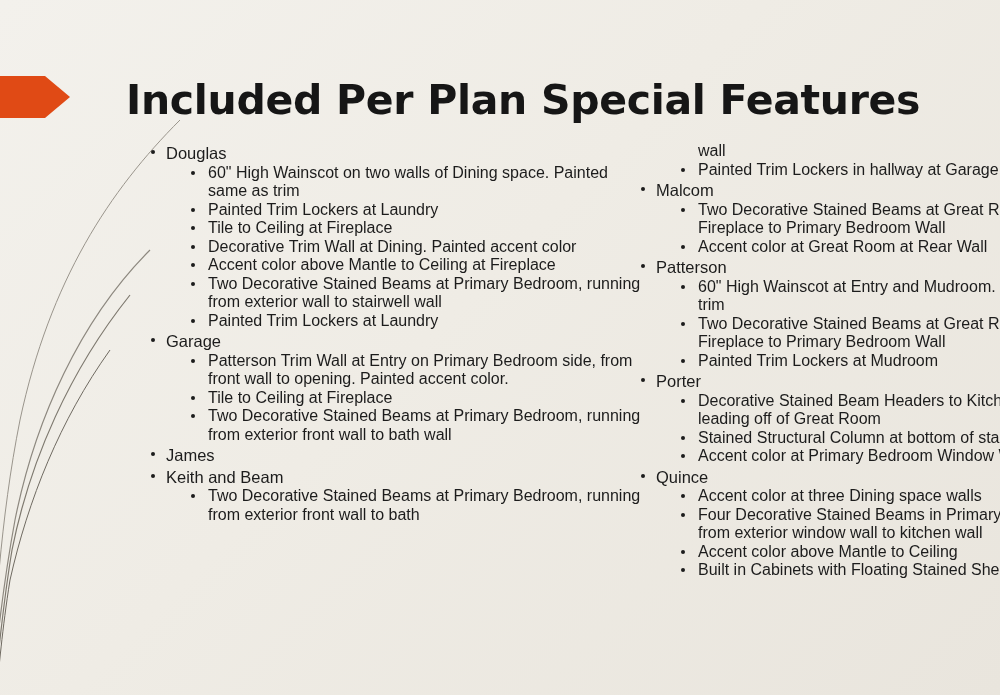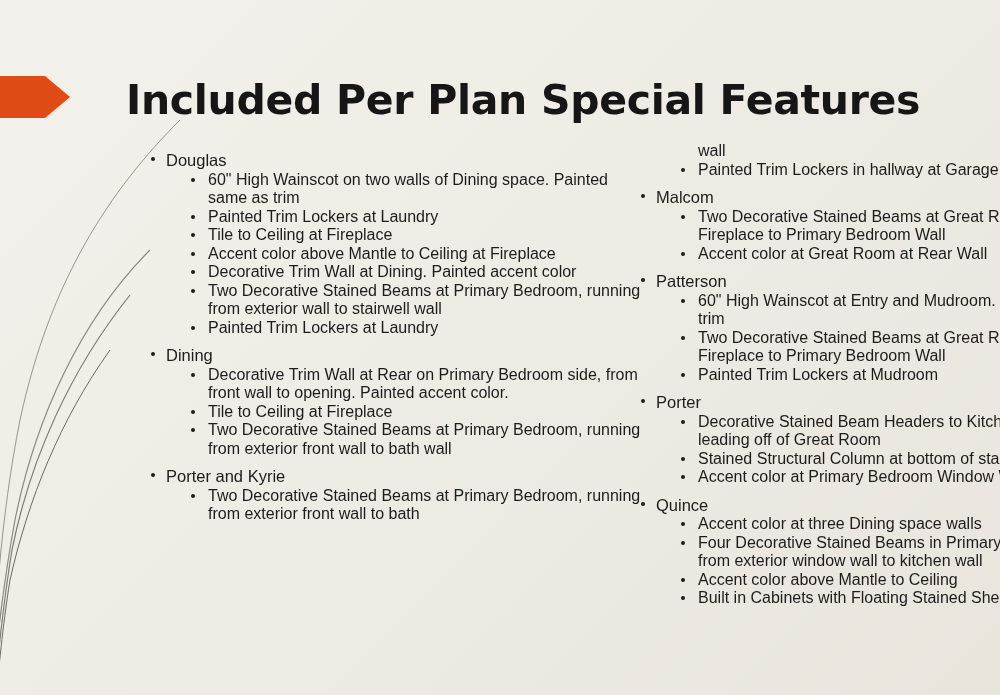--- a/index.html
+++ b/index.html
@@ -68,21 +68,21 @@
     margin: 0;
     padding: 0;
     list-style: none;
   }
   li.lvl1 {
     position: relative;
     padding-left: 18px;
     font-size: 16.5px;
     line-height: 20.5px;
     color: #1c1c1c;
-    margin-top: 8px;
+    margin-top: 1px;
   }
   li.lvl1 > .bullet {
     position: absolute;
     left: 3px;
     top: 7px;
     width: 4px;
     height: 4px;
     border-radius: 50%;
     background: #1c1c1c;
   }
@@ -140,53 +140,57 @@
         <li class="lvl2">
             <span class="bullet"></span>
             <span class="txt">Painted Trim Lockers at Laundry</span>
           </li>
         <li class="lvl2">
             <span class="bullet"></span>
             <span class="txt">Tile to Ceiling at Fireplace</span>
           </li>
         <li class="lvl2">
             <span class="bullet"></span>
+            <span class="txt">Decorative Trim Wall at Dining. Painted accent color</span>
+          </li>
+        <li class="lvl2">
+            <span class="bullet"></span>
             <span class="txt">Accent color above Mantle to Ceiling at Fireplace</span>
           </li>
         <li class="lvl2">
             <span class="bullet"></span>
-            <span class="txt">Decorative Trim Wall at Dining. Painted accent color</span>
-          </li>
-        <li class="lvl2">
-            <span class="bullet"></span>
             <span class="txt">Two Decorative Stained Beams at Primary Bedroom, running from exterior wall to stairwell wall</span>
           </li>
         <li class="lvl2">
             <span class="bullet"></span>
             <span class="txt">Painted Trim Lockers at Laundry</span>
           </li>
         <li class="lvl1">
             <span class="bullet"></span>
-            <span class="txt">Dining</span>
-          </li>
-        <li class="lvl2">
-            <span class="bullet"></span>
-            <span class="txt">Decorative Trim Wall at Rear on Primary Bedroom side, from front wall to opening. Painted accent color.</span>
+            <span class="txt">Garage</span>
+          </li>
+        <li class="lvl2">
+            <span class="bullet"></span>
+            <span class="txt">Patterson Trim Wall at Entry on Primary Bedroom side, from front wall to opening. Painted accent color.</span>
           </li>
         <li class="lvl2">
             <span class="bullet"></span>
             <span class="txt">Tile to Ceiling at Fireplace</span>
           </li>
         <li class="lvl2">
             <span class="bullet"></span>
             <span class="txt">Two Decorative Stained Beams at Primary Bedroom, running from exterior front wall to bath wall</span>
           </li>
         <li class="lvl1">
             <span class="bullet"></span>
-            <span class="txt">Porter and Kyrie</span>
+            <span class="txt">James</span>
+          </li>
+        <li class="lvl1">
+            <span class="bullet"></span>
+            <span class="txt">Keith and Beam</span>
           </li>
         <li class="lvl2">
             <span class="bullet"></span>
             <span class="txt">Two Decorative Stained Beams at Primary Bedroom, running from exterior front wall to bath</span>
           </li>
       </ul>
     </div>
 
     <div class="col right">
       <ul>

